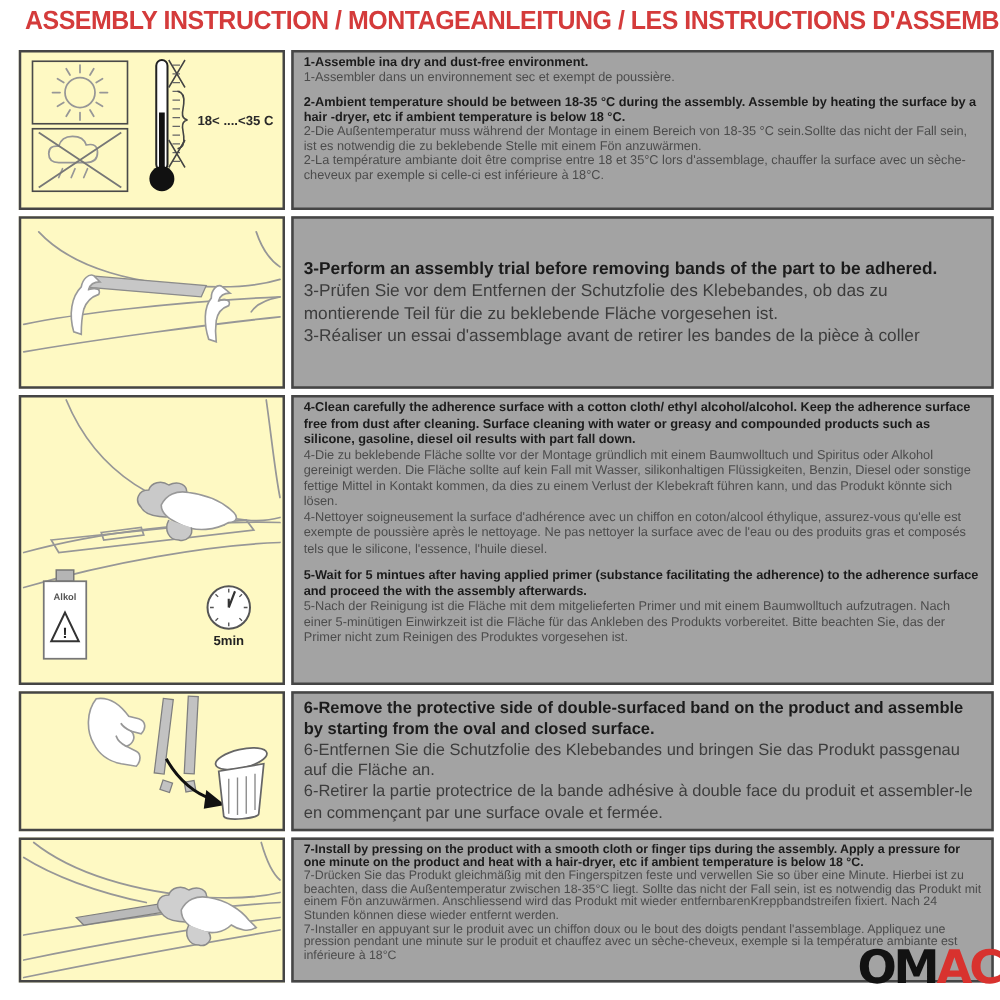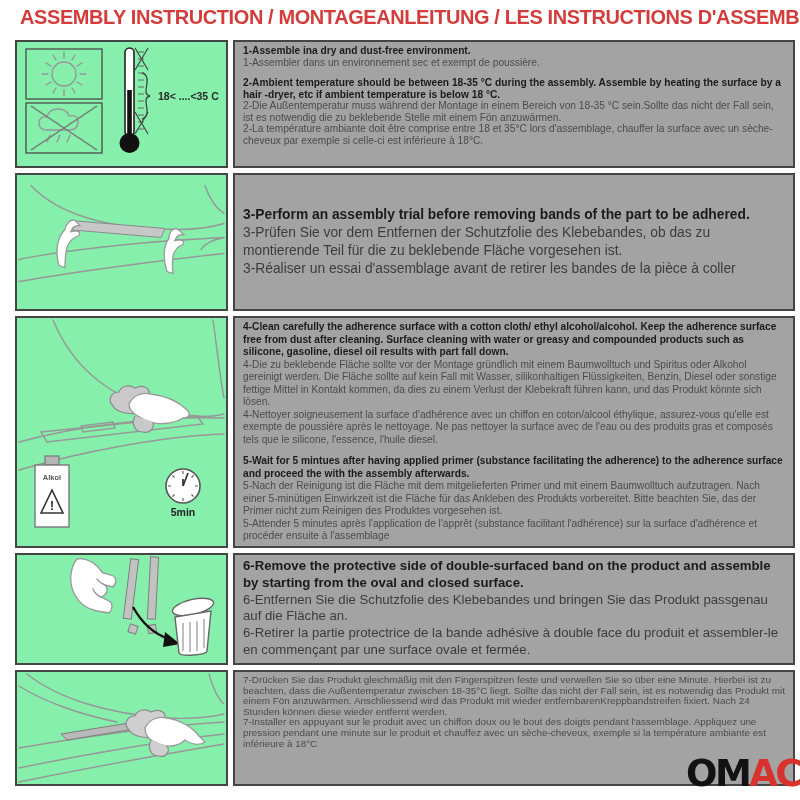--- a/index.html
+++ b/index.html
@@ -3,21 +3,21 @@
 <meta charset="utf-8">
 <style>
   html,body{margin:0;padding:0;width:800px;height:800px;background:#fff;
     font-family:"Liberation Sans",sans-serif;position:relative;overflow:hidden;}
   .title{position:absolute;top:5px;left:0;width:800px;text-align:center;
     font-weight:bold;font-size:21px;letter-spacing:-0.4px;white-space:nowrap;
     color:#d43b3b;transform:scaleX(0.95);transform-origin:50% 50%;}
   .sheet{position:absolute;left:15px;top:40px;width:780px;display:flex;
     flex-direction:column;gap:5px;}
   .row{display:flex;gap:5px;}
-  .cell-left{width:213px;flex:none;border:2px solid #454545;background:#86efac;
+  .cell-left{width:213px;flex:none;border:2px solid #454545;background:#fef9c3;
     box-sizing:border-box;overflow:hidden;}
   .cell-left svg{display:block;width:100%;height:100%;}
   .cell-right{flex:1;border:2px solid #454545;box-sizing:border-box;
     padding:3px 8px;overflow:hidden;background:#a3a3a3;}
   .cell-right.center{display:flex;flex-direction:column;justify-content:center;}
   .para + .para{margin-top:9px;}
   .line{color:#4b4b4b;}
   .line.en{font-weight:bold;color:#1b1b1b;}
   .size-s .line{font-size:10.2px;line-height:11.5px;}
   .row-clean .line{line-height:12.5px;}
@@ -138,21 +138,20 @@
     </div>
     <div class="cell-right size-s">
       <div class="para">
         <div class="line en">4-Clean carefully the adherence surface with a cotton cloth/ ethyl alcohol/alcohol. Keep the adherence surface free from dust after cleaning. Surface cleaning with water or greasy and compounded products such as silicone, gasoline, diesel oil results with part fall down.</div>
         <div class="line de">4-Die zu beklebende Fläche sollte vor der Montage gründlich mit einem Baumwolltuch und Spiritus oder Alkohol gereinigt werden. Die Fläche sollte auf kein Fall mit Wasser, silikonhaltigen Flüssigkeiten, Benzin, Diesel oder sonstige fettige Mittel in Kontakt kommen, da dies zu einem Verlust der Klebekraft führen kann, und das Produkt könnte sich lösen.</div>
         <div class="line fr">4-Nettoyer soigneusement la surface d'adhérence avec un chiffon en coton/alcool éthylique, assurez-vous qu'elle est exempte de poussière après le nettoyage. Ne pas nettoyer la surface avec de l'eau ou des produits gras et composés tels que le silicone, l'essence, l'huile diesel.</div>
       </div>
       <div class="para">
         <div class="line en">5-Wait for 5 mintues after having applied primer (substance facilitating the adherence) to the adherence surface and proceed the with the assembly afterwards.</div>
         <div class="line de">5-Nach der Reinigung ist die Fläche mit dem mitgelieferten Primer und mit einem Baumwolltuch aufzutragen. Nach einer 5-minütigen Einwirkzeit ist die Fläche für das Ankleben des Produkts vorbereitet. Bitte beachten Sie, das der Primer nicht zum Reinigen des Produktes vorgesehen ist.</div>
-        <div class="line fr">5-Attender 5 minutes après l'application de l'apprêt (substance facilitant l'adhérence) sur la surface d'adhérence et procéder ensuite à l'assemblage</div>
       </div>
     </div>
   </div>
 
   <div class="row" style="height:112px">
     <div class="cell-left">
       <svg viewBox="0 0 209 108">
         <g>
           <path d="M60 4 C 52 14, 52 30, 58 40 C 62 48, 70 54, 80 56 L 92 58 C 96 54, 96 48, 92 46 L 84 42 C 90 40, 92 34, 88 30 L 96 32 C 100 28, 100 22, 94 20 L 86 18 C 80 10, 72 2, 60 4 Z" fill="#fff" stroke="#999" stroke-width="1.3"></path>
           <path class="stroke" d="M84 42 C 80 40, 77 37, 76 34 M88 30 C 84 28, 81 26, 80 24"></path>
@@ -195,20 +194,21 @@
         <polygon points="44,62 118,50 124,56 50,68" fill="#b9b9b9" stroke="#7e7e7e" stroke-width="1"></polygon>
         <g>
           <path d="M112 58 C 106 52, 110 44, 118 44 C 120 38, 128 36, 134 40 C 142 36, 150 40, 148 48 C 154 52, 152 60, 144 62 C 136 68, 116 66, 112 58 Z" fill="#cfcfcf" stroke="#8b8b8b" stroke-width="1.2"></path>
           <path d="M128 56 C 132 48, 140 44, 150 46 C 164 48, 176 56, 182 64 L 188 70 C 182 74, 174 72, 168 68 C 162 74, 152 76, 142 72 C 134 70, 128 64, 128 56 Z" fill="#fff" stroke="#999" stroke-width="1.3"></path>
           <path d="M134 68 C 130 76, 134 84, 142 84 C 148 86, 154 80, 150 74" fill="#cfcfcf" stroke="#8b8b8b" stroke-width="1.2"></path>
         </g>
       </svg>
     </div>
     <div class="cell-right size-xs">
       <div class="para">
+        <div class="line en">7-Install by pressing on the product with a smooth cloth or finger tips during the assembly. Apply a pressure for one minute on the product and heat with a hair-dryer, etc if ambient temperature is below 18 °C.</div>
         <div class="line de">7-Drücken Sie das Produkt gleichmäßig mit den Fingerspitzen feste und verwellen Sie so über eine Minute. Hierbei ist zu beachten, dass die Außentemperatur zwischen 18-35°C liegt. Sollte das nicht der Fall sein, ist es notwendig das Produkt mit einem Fön anzuwärmen. Anschliessend wird das Produkt mit wieder entfernbarenKreppbandstreifen fixiert. Nach 24 Stunden können diese wieder entfernt werden.</div>
         <div class="line fr">7-Installer en appuyant sur le produit avec un chiffon doux ou le bout des doigts pendant l'assemblage. Appliquez une pression pendant une minute sur le produit et chauffez avec un sèche-cheveux, exemple si la température ambiante est inférieure à 18°C</div>
       </div>
     </div>
   </div>
 
 </div>
 
 <div class="logo">
   <span class="blk">OM</span><span class="red">AC</span>

